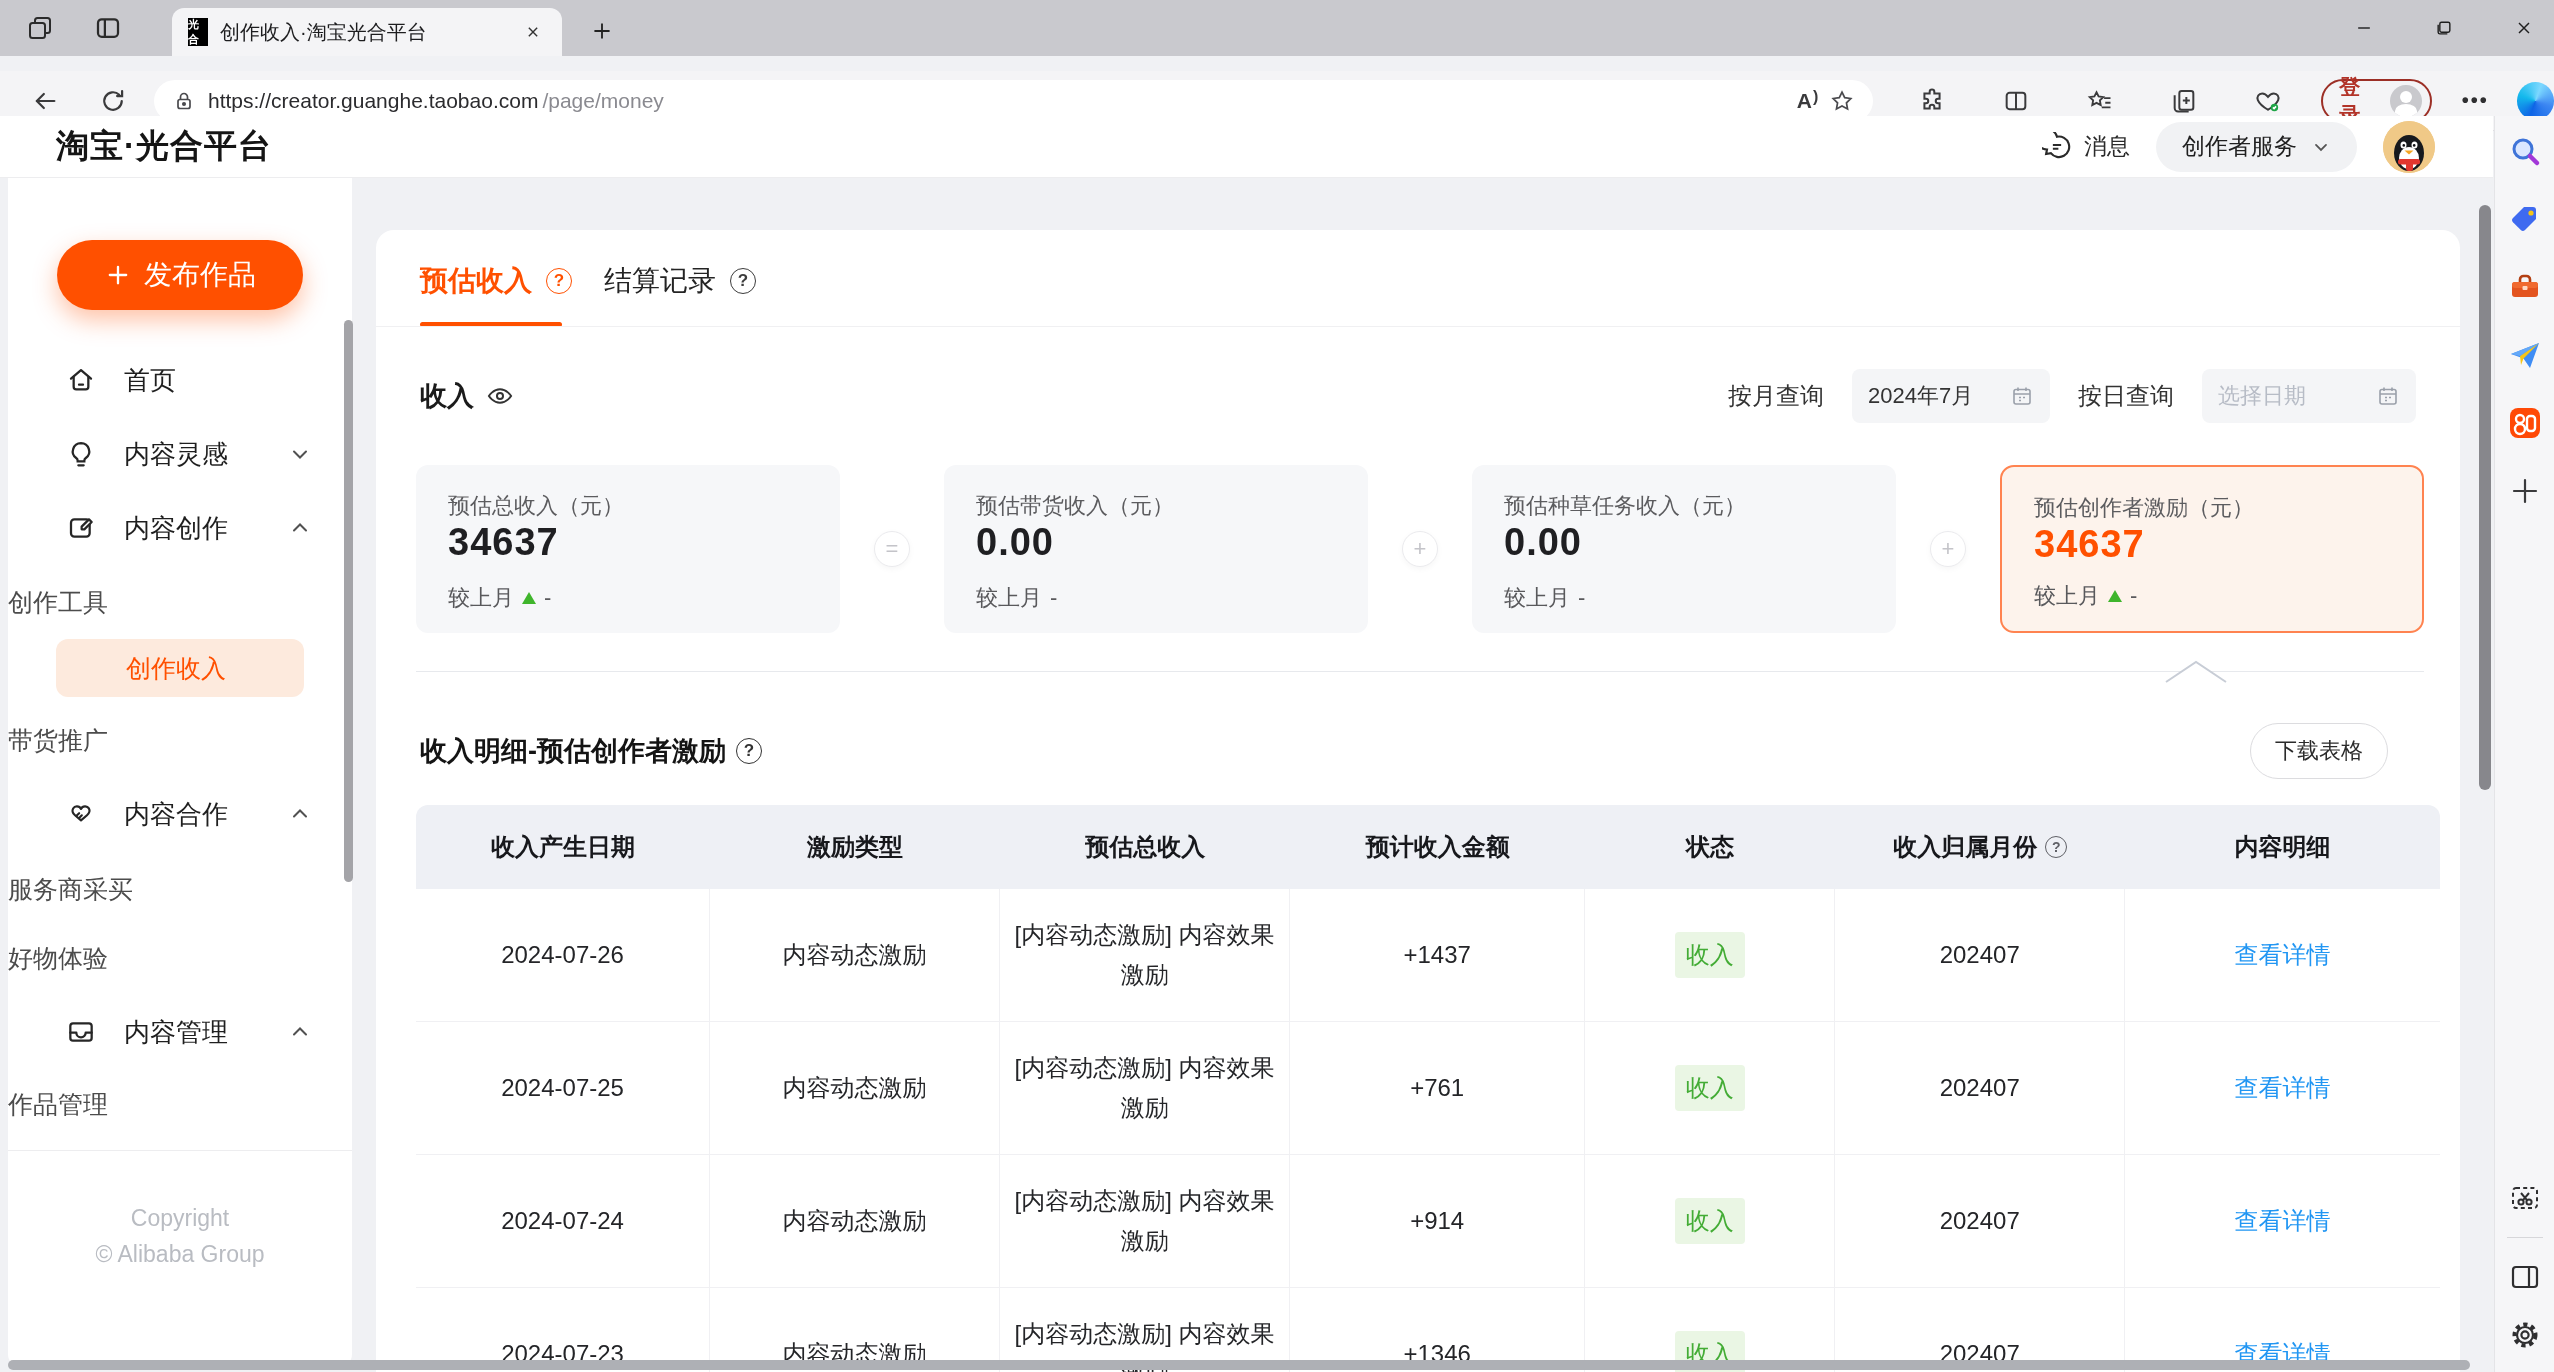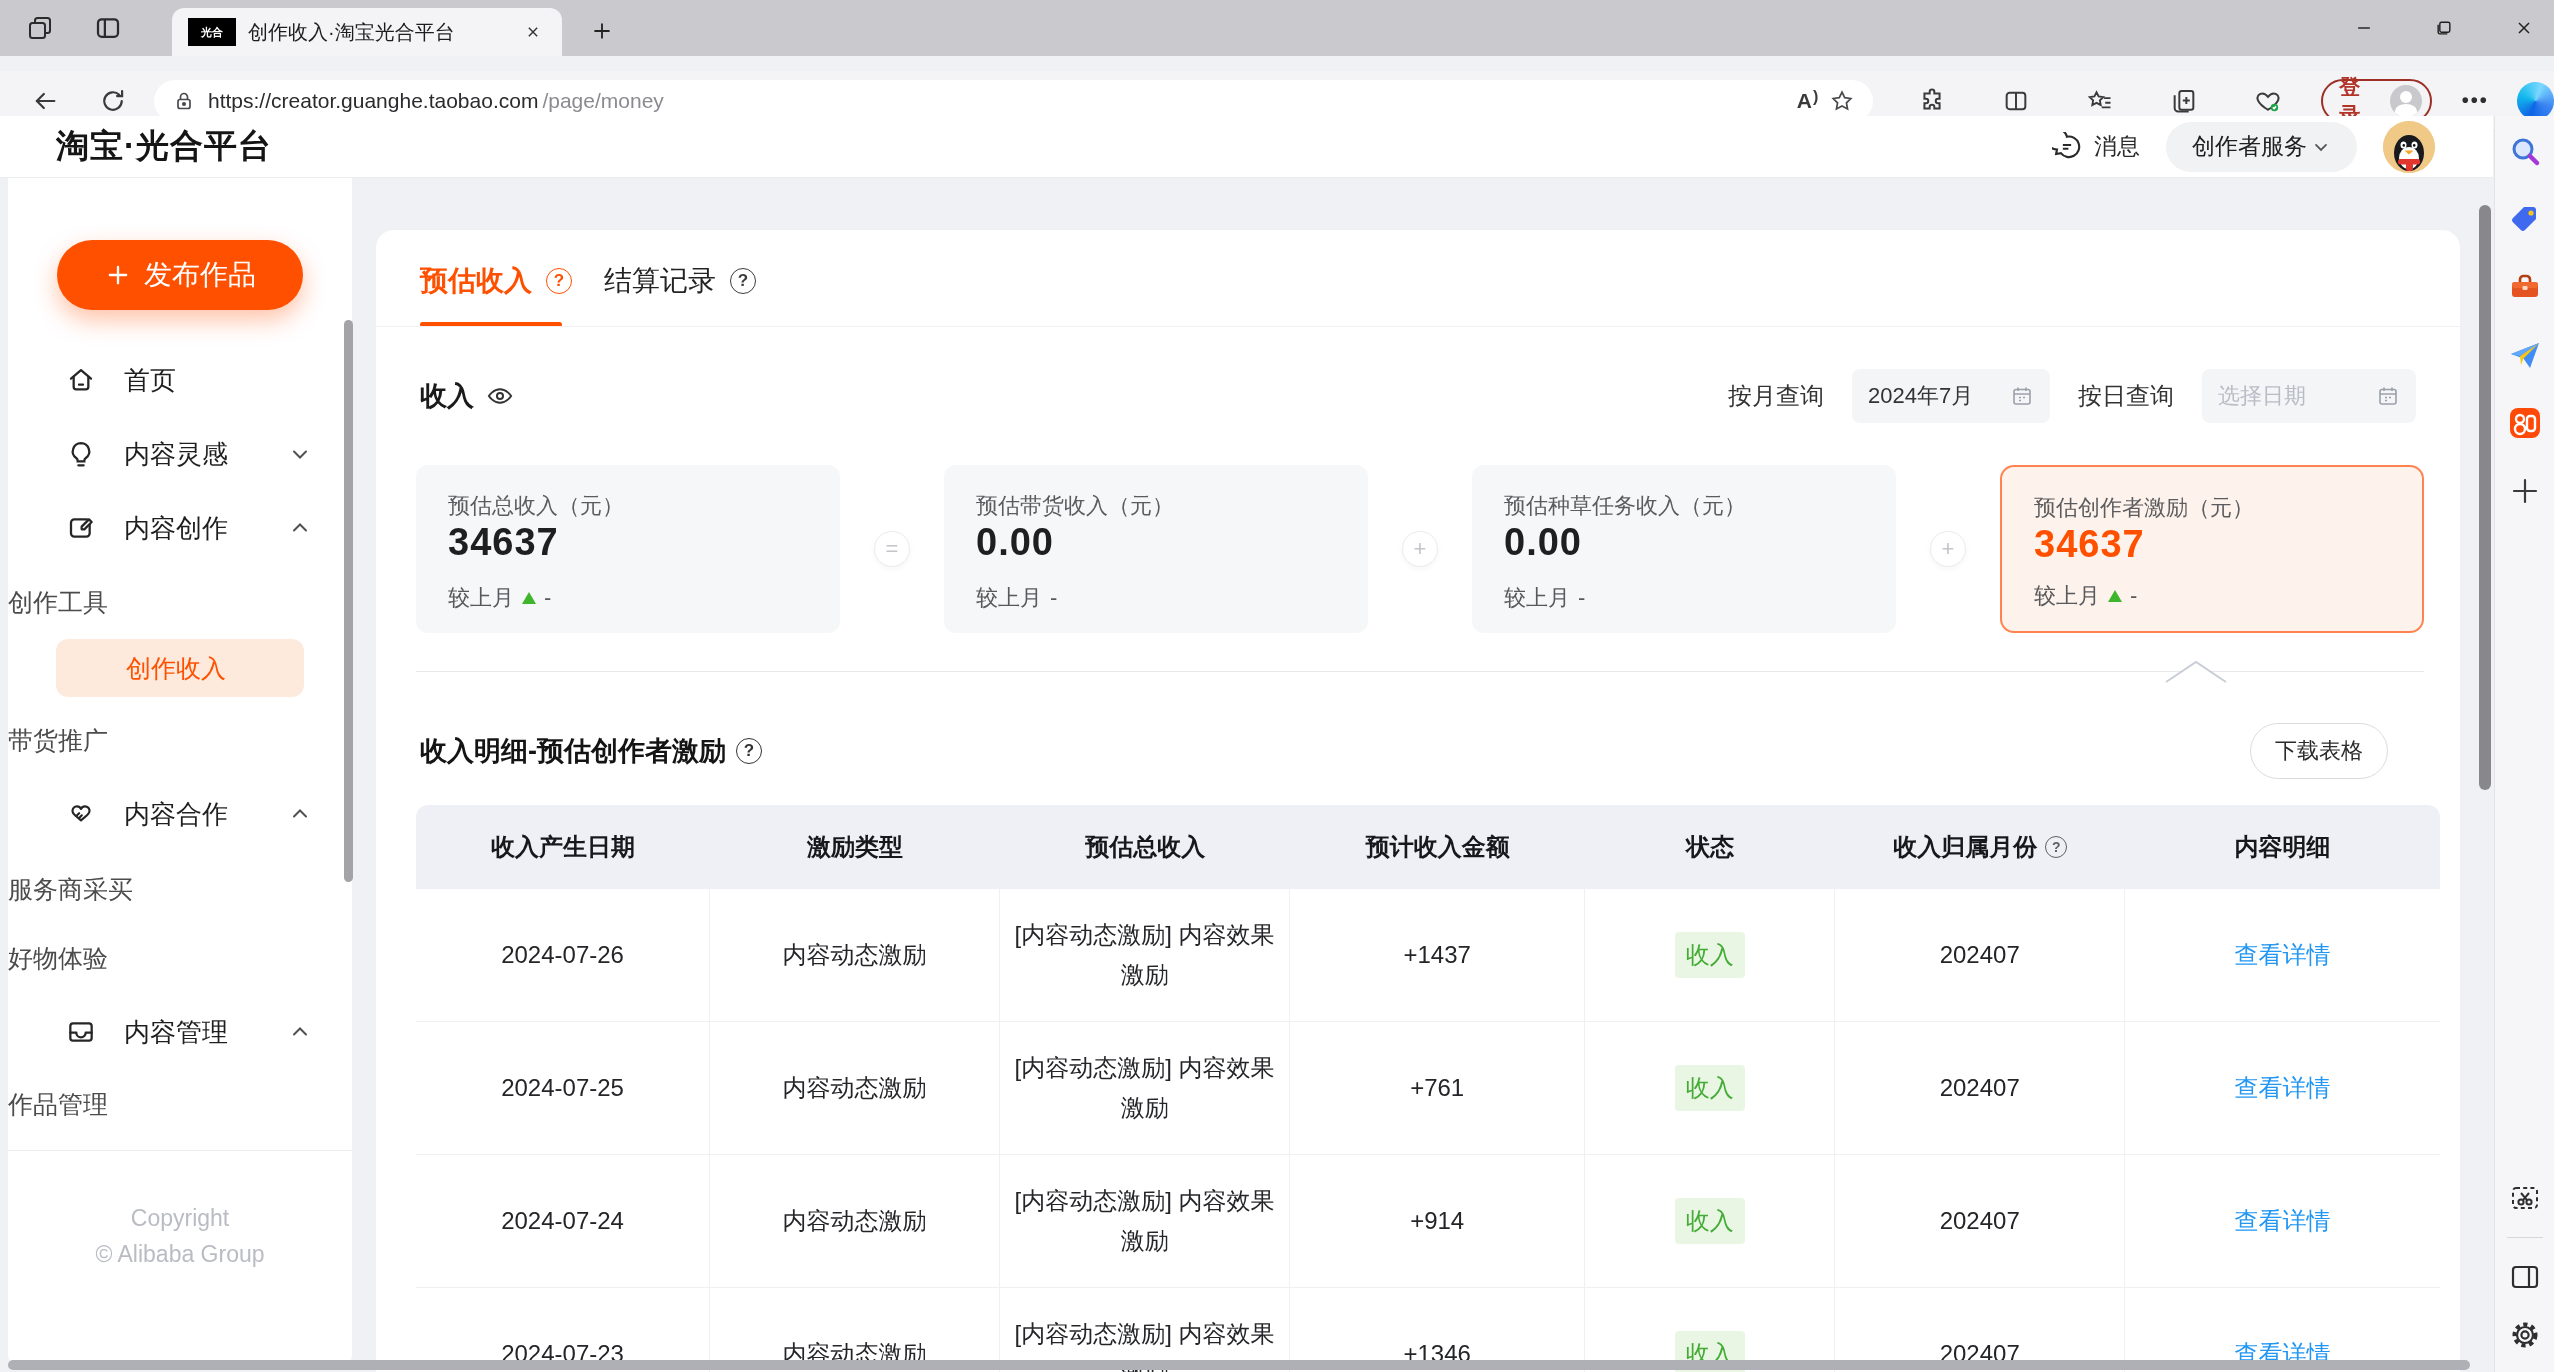--- a/index.html
+++ b/index.html
@@ -6,21 +6,21 @@
   html,body{width:2554px;height:1372px;overflow:hidden;background:#ddd;
     font-family:"Liberation Sans","DejaVu Sans",sans-serif;}
   .screen{position:relative;width:2554px;height:1372px;background:#f0f1f4;overflow:hidden}
 
   
   .tabstrip{position:absolute;left:0;top:0;width:2554px;height:56px;background:#c9c9ce;display:flex;align-items:center}
   .ts-ic{width:36px;height:36px;color:#2b2b2b;display:flex;align-items:center;justify-content:center}
   .ts-ic svg{width:30px;height:30px}
   .tab{position:absolute;left:172px;top:8px;width:390px;height:48px;background:#f4f4f6;border-radius:12px 12px 0 0;
        display:flex;align-items:center;padding:0 16px;gap:12px}
-  .favicon{width:48px;height:28px;background:#000;color:#fff;font-size:11px;font-weight:700;display:flex;align-items:center;justify-content:center;flex:0 0 auto}
+  .favicon{width:20px;height:28px;background:#000;color:#fff;font-size:11px;font-weight:700;display:flex;align-items:center;justify-content:center;flex:0 0 auto}
   .tab-title{flex:1;font-size:20px;color:#1d1d1f;white-space:nowrap;overflow:hidden;text-overflow:ellipsis}
   .tab-x{width:26px;height:26px;color:#333;display:flex;align-items:center;justify-content:center}
   .tab-x svg,.winbtn svg{width:20px;height:20px}
   .newtab{position:absolute;left:585px;top:14px;width:34px;height:34px;color:#222;display:flex;align-items:center;justify-content:center}
   .newtab svg{width:26px;height:26px}
   .wincontrols{position:absolute;right:10px;top:0;height:56px;display:flex;align-items:center;gap:40px}
   .winbtn{width:40px;height:40px;display:flex;align-items:center;justify-content:center;color:#1f1f1f}
 
   .navbar{position:absolute;left:0;top:71px;width:2554px;height:60px;background:#f4f4f6;border-bottom:1px solid #dfdfe2;
           display:flex;align-items:center}
@@ -53,21 +53,21 @@
   .vthumb{position:absolute;left:2479px;top:205px;width:12px;height:585px;background:#87878c;border-radius:6px}
   .hthumb{position:absolute;left:8px;bottom:2px;width:2462px;height:10px;background:#aeb0b5;border-radius:5px}
 
   
   .siteheader{position:absolute;left:0;top:116px;width:2493px;height:62px;background:#fff;border-bottom:1px solid #ededef;
               display:flex;align-items:center;z-index:2}
   .logo{margin-left:56px;font-size:33px;font-weight:700;color:#151515;letter-spacing:1px}
   .sh-right{margin-left:auto;margin-right:58px;display:flex;align-items:center;gap:26px}
   .msg{display:flex;align-items:center;gap:12px;color:#2a2a2a;font-size:23px}
   .msg svg{width:30px;height:30px}
-  .svc-pill{height:50px;background:#f1f2f4;border-radius:25px;display:flex;align-items:center;gap:4px;padding:0 26px;font-size:23px;color:#202020}
+  .svc-pill{height:50px;background:#f1f2f4;border-radius:25px;display:flex;align-items:center;gap:14px;padding:0 26px;font-size:23px;color:#202020}
   .svc-pill svg{width:20px;height:20px;color:#555}
   .avatar{width:52px;height:52px;border-radius:50%;overflow:hidden;background:#f0c987}
 
   
   .content{position:absolute;left:0;top:178px;width:2493px;height:1194px;background:#f0f1f4}
 
   .sidebar{position:absolute;left:8px;top:0;width:344px;height:1190px;background:#fff;border-radius:0 0 14px 14px}
   .pubbtn{position:absolute;left:49px;top:62px;width:246px;height:70px;border-radius:36px;background:#ff5000;
           color:#fff;font-size:28px;display:flex;align-items:center;justify-content:center;gap:12px;
           box-shadow:0 10px 24px rgba(255,80,0,.35)}

